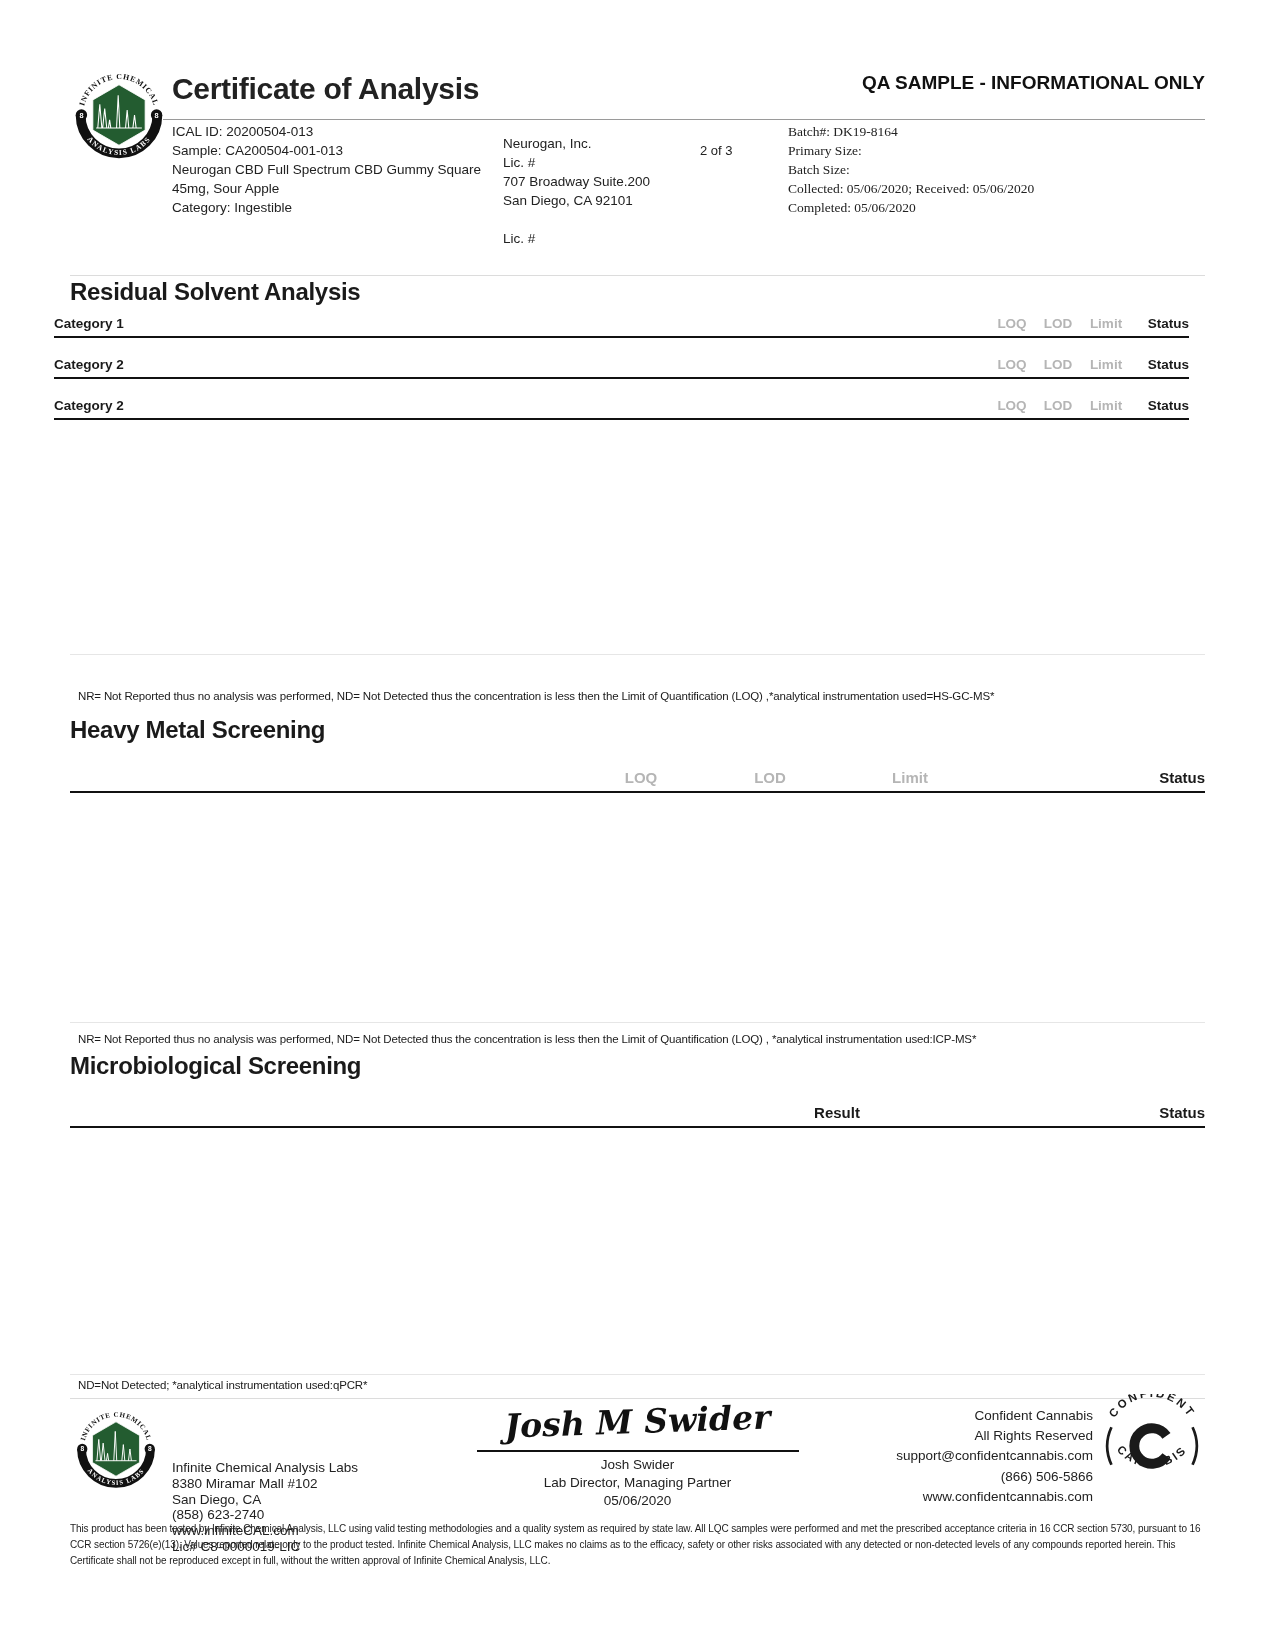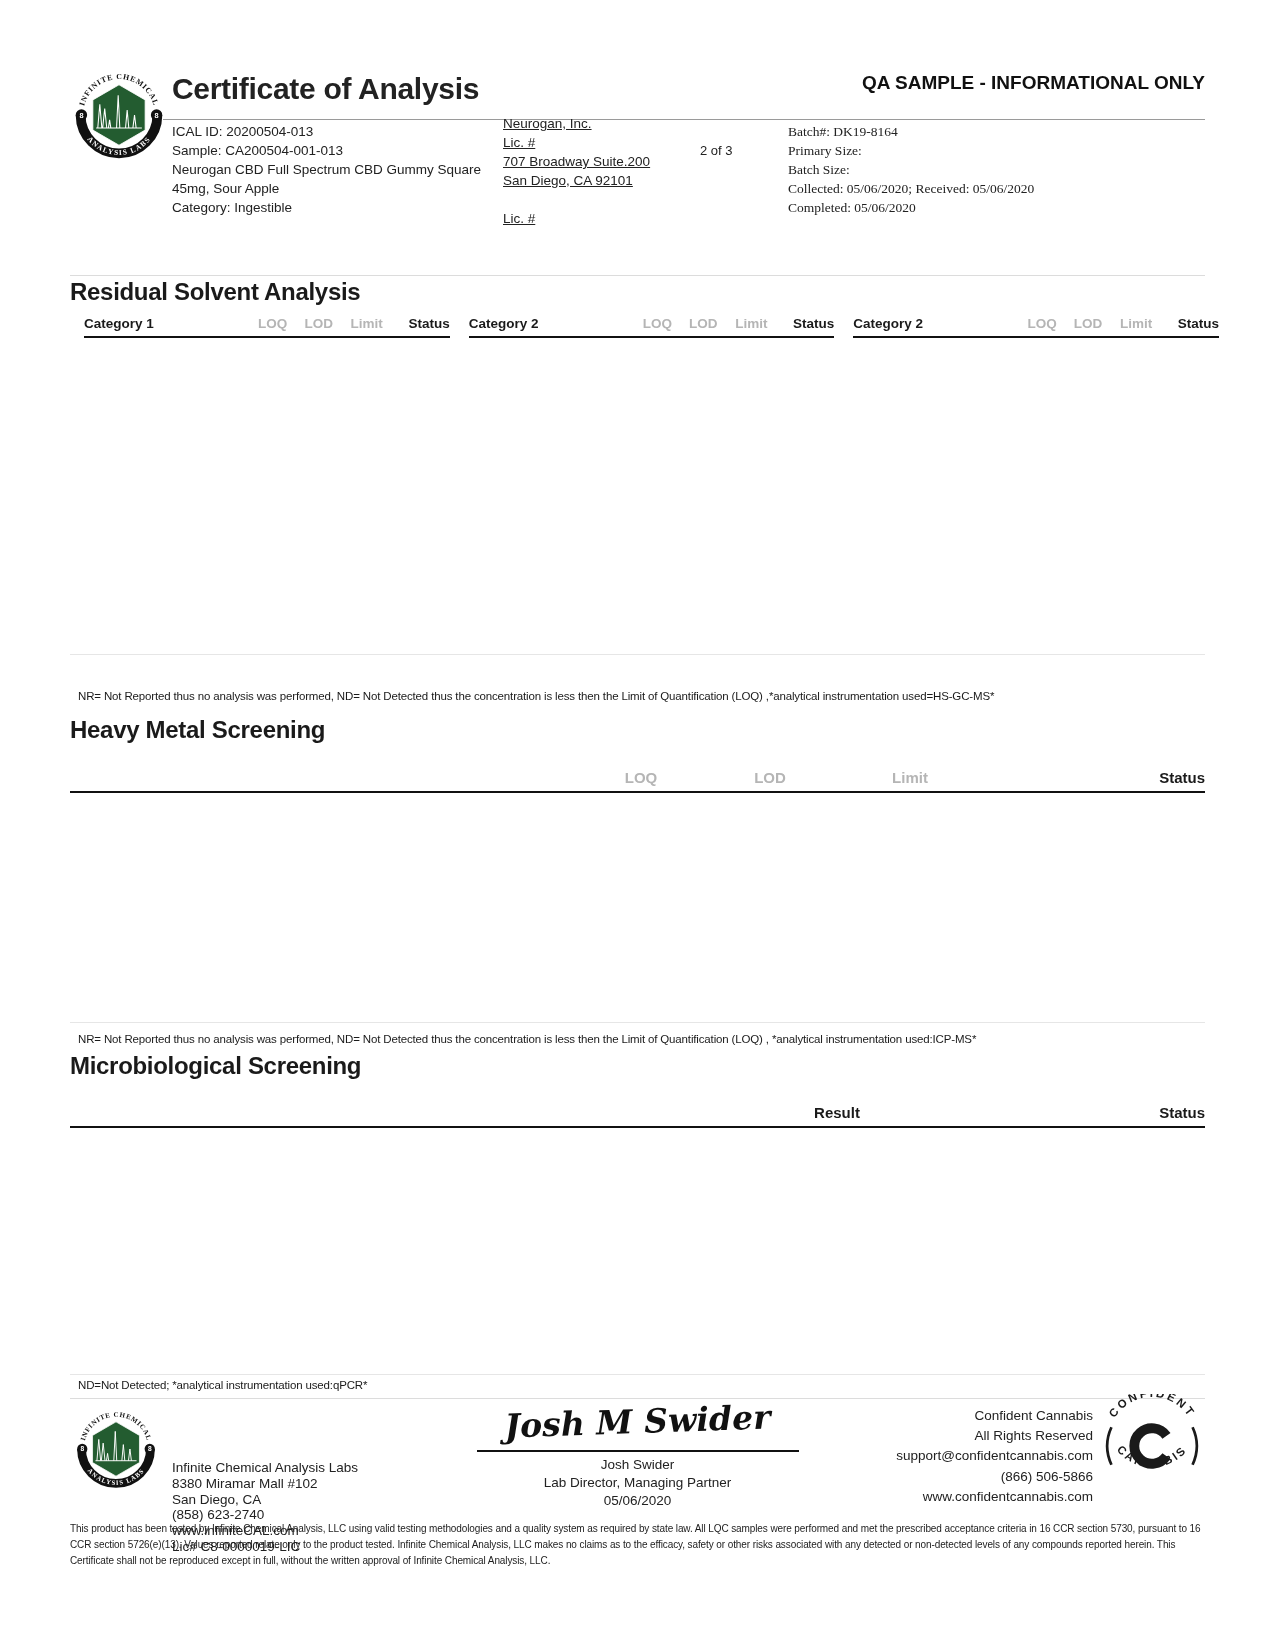--- a/index.html
+++ b/index.html
@@ -10,31 +10,31 @@
 
   
   .logo-main { left:70px; top:64px; width:98px; height:102px; }
   .doc-title { left:172px; top:72px; font-size:30px; font-weight:600; letter-spacing:-0.3px; color:#222; }
   .header-rule { left:163px; top:119px; width:1042px; height:1px; background:#9a9a9a; }
   .qa-banner { left:700px; top:72px; width:505px; text-align:right; font-size:19px; font-weight:800; color:#111; }
   .page-num { left:700px; top:99px; width:505px; font-size:13px; color:#222;margin-top:44px; }
 
   .info-col { font-size:13.5px; line-height:19px; color:#222; }
   .col-sample { left:172px; top:122px; width:332px; }
-  .col-client { left:503px; top:114px; width:260px;text-decoration:underline; }
+  .col-client { left:503px; top:134px; width:260px; }
   .col-batch  { left:788px; top:122px; width:385px;font-family:Liberation Serif, serif; }
   .blank-line { height:19px; }
 
   
   .section-title { font-size:24px; font-weight:700; color:#1a1a1a; letter-spacing:-0.3px; }
   .hairline { height:1px; background:#dcdcdc; width:1135px; left:70px; }
   .note { left:70px; width:1135px; font-size:11.5px; letter-spacing:-0.15px; color:#1a1a1a; white-space:nowrap;padding-left:8px; }
 
   
-  .rsa-header { left:84px; top:316px; width:1135px; display:flex; gap:19px; }
+  .rsa-header { left:54px; top:316px; width:1135px; display:flex; gap:19px;flex-direction:column; }
   .rsa-group { flex:1; display:flex; align-items:baseline; border-bottom:2px solid #111; padding-bottom:5px; }
   .rsa-cat { flex:1; font-size:13.5px; font-weight:700; color:#1a1a1a; }
   .col-muted { font-size:13.5px; font-weight:600; color:#b5b5b5; text-align:center; }
   .w46 { width:46px; } .w50 { width:50px; }
   .col-status { width:58px; font-size:13.5px; font-weight:700; color:#1a1a1a; text-align:right; }
 
   
   .hm-header { left:70px; top:769px; width:1135px; height:24px; border-bottom:2px solid #111; }
   .hm-header span, .mb-header span { position:absolute; font-size:15px; }
   .muted-lg { font-weight:600; color:#b5b5b5; text-align:center; width:80px; }

